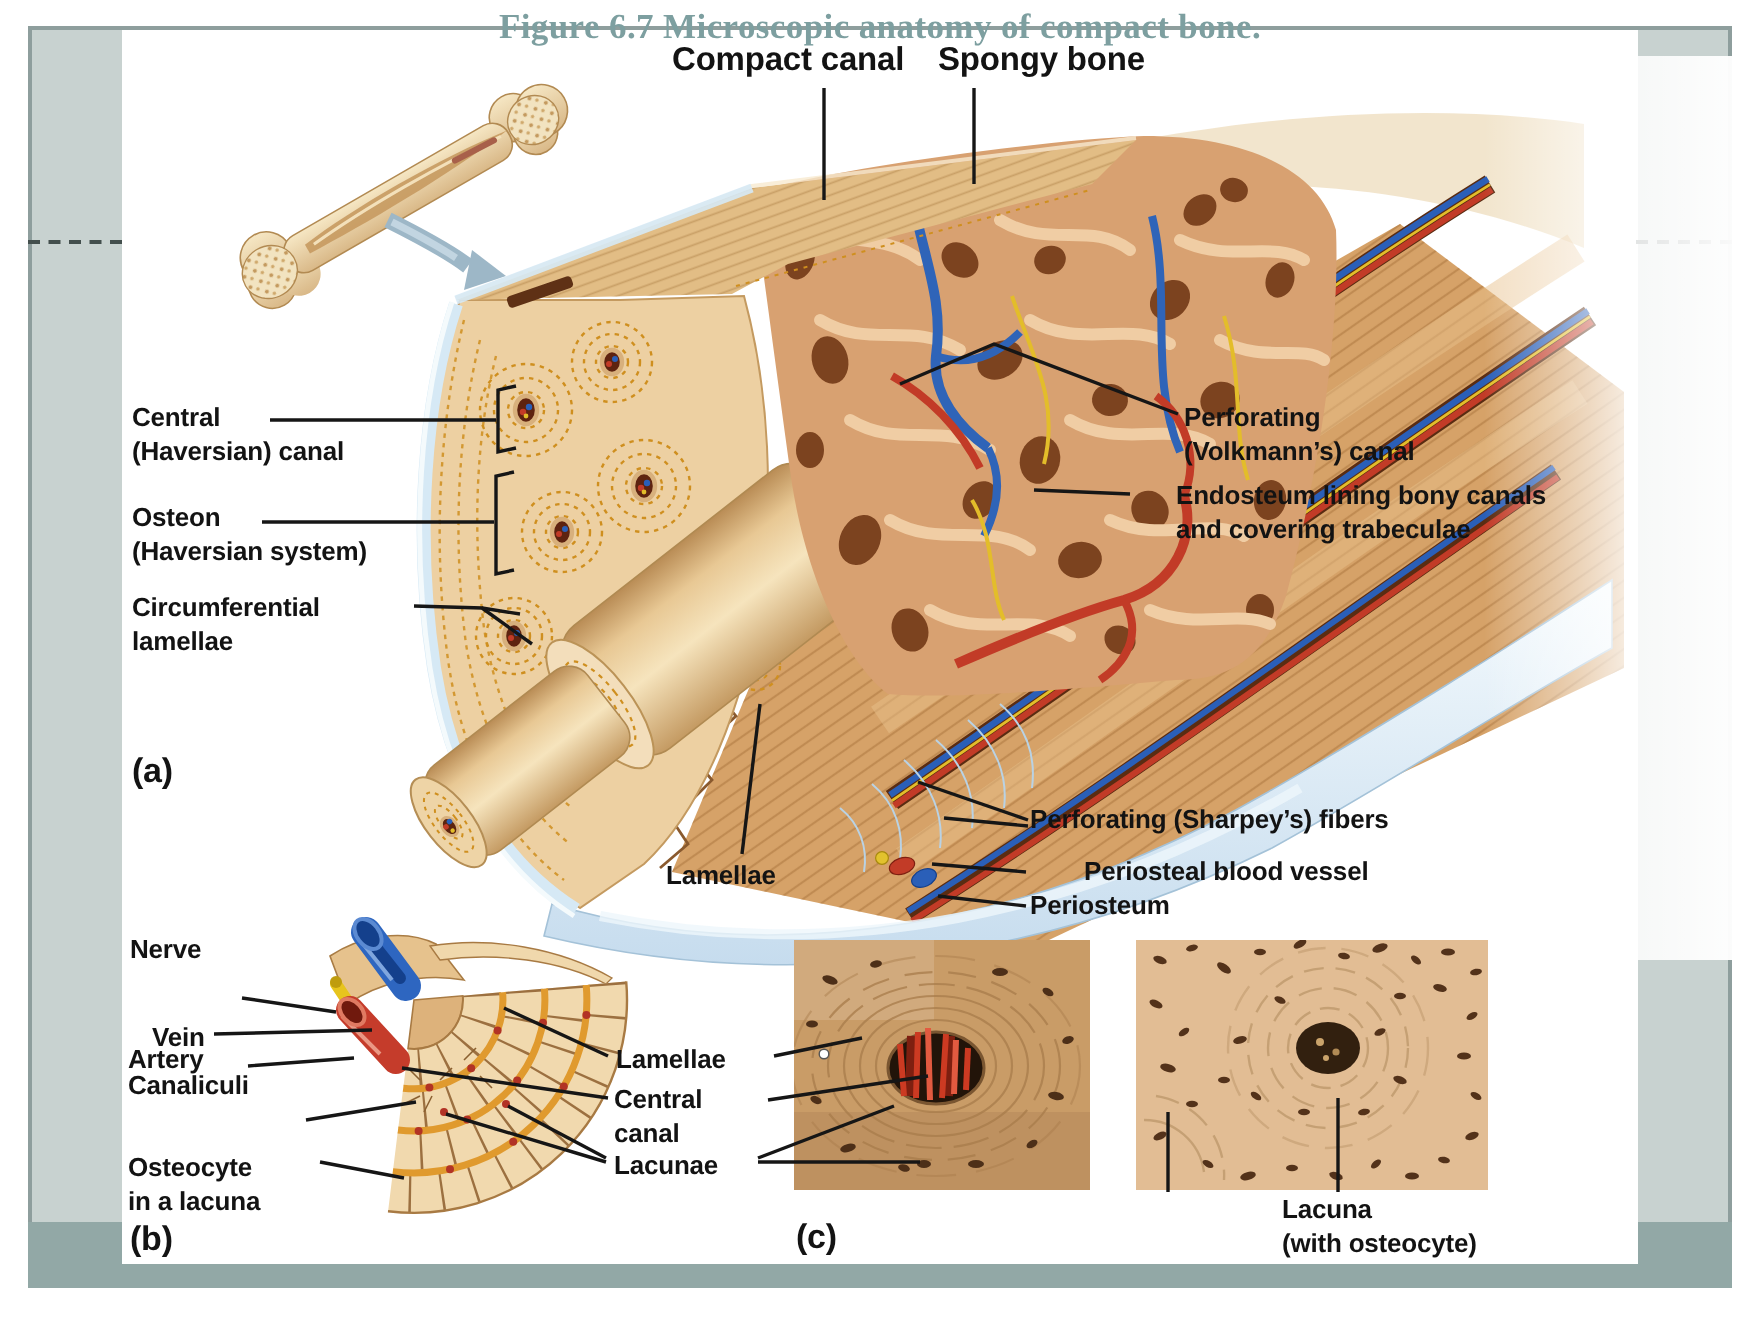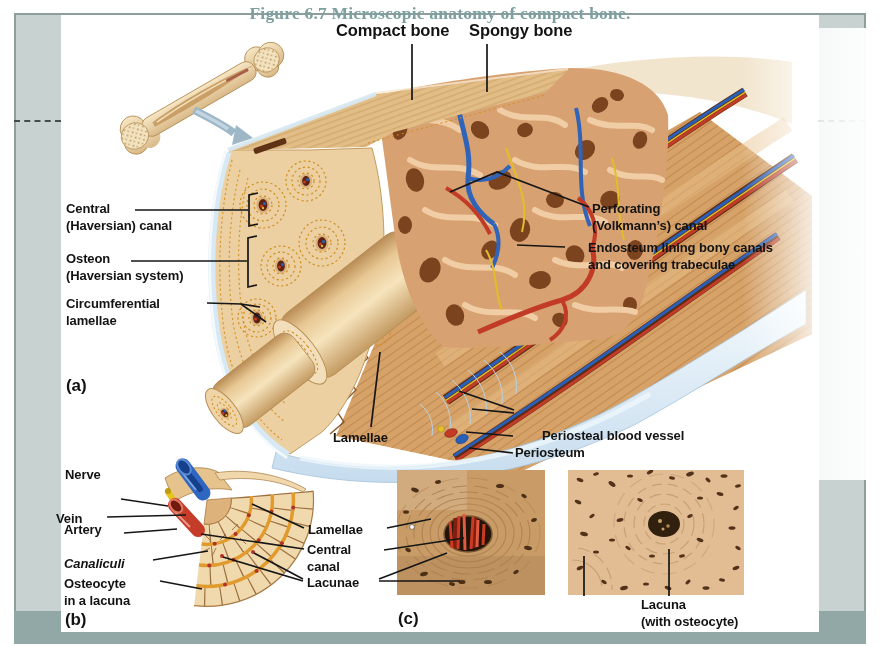--- a/index.html
+++ b/index.html
@@ -470,43 +470,44 @@
       <path d="M303,579 L254,553"></path>
       <path d="M303,581 L223,557"></path>
       <path d="M379,579 L447,553"></path>
       <path d="M379,581 L460,581"></path>
       <path d="M584,596 L584,556"></path>
       <path d="M669,596 L669,549"></path>
     </g>
     <circle cx="412" cy="527" r="2.4" fill="#ffffff" stroke="#555" stroke-width="0.7"></circle>
   </svg>
 
-  <div class="lbl lbl-lg" style="left:336px;top:21px;">Compact bone</div>
+  <div class="lbl lbl-lg" style="left:336px;top:21px;">Compact canal</div>
   <div class="lbl lbl-lg" style="left:469px;top:21px;">Spongy bone</div>
 
   <div class="lbl" style="left:66px;top:200px;">Central
 (Haversian) canal</div>
   <div class="lbl" style="left:66px;top:250px;">Osteon
 (Haversian system)</div>
   <div class="lbl" style="left:66px;top:295px;">Circumferential
 lamellae</div>
   <div class="lbl panel-letter" style="left:66px;top:377px;">(a)</div>
 
   <div class="lbl" style="left:592px;top:200px;">Perforating
 (Volkmann’s) canal</div>
   <div class="lbl" style="left:588px;top:239px;">Endosteum lining bony canals
 and covering trabeculae</div>
   <div class="lbl" style="left:333px;top:429px;">Lamellae</div>
+  <div class="lbl" style="left:515px;top:401px;">Perforating (Sharpey’s) fibers</div>
   <div class="lbl" style="left:542px;top:427px;">Periosteal blood vessel</div>
   <div class="lbl" style="left:515px;top:444px;">Periosteum</div>
 
   <div class="lbl" style="left:65px;top:466px;">Nerve</div>
-  <div class="lbl" style="left:56px;top:510px;">Vein</div>
+  <div class="lbl" style="left:76px;top:510px;">Vein</div>
   <div class="lbl" style="left:64px;top:521px;">Artery</div>
-  <div class="lbl" style="left:64px;top:555px;font-style:italic;">Canaliculi</div>
+  <div class="lbl" style="left:64px;top:534px;">Canaliculi</div>
   <div class="lbl" style="left:64px;top:575px;">Osteocyte
 in a lacuna</div>
   <div class="lbl panel-letter" style="left:65px;top:611px;">(b)</div>
 
   <div class="lbl" style="left:308px;top:521px;">Lamellae</div>
   <div class="lbl" style="left:307px;top:541px;">Central
 canal</div>
   <div class="lbl" style="left:307px;top:574px;">Lacunae</div>
   <div class="lbl panel-letter" style="left:398px;top:610px;">(c)</div>
 

